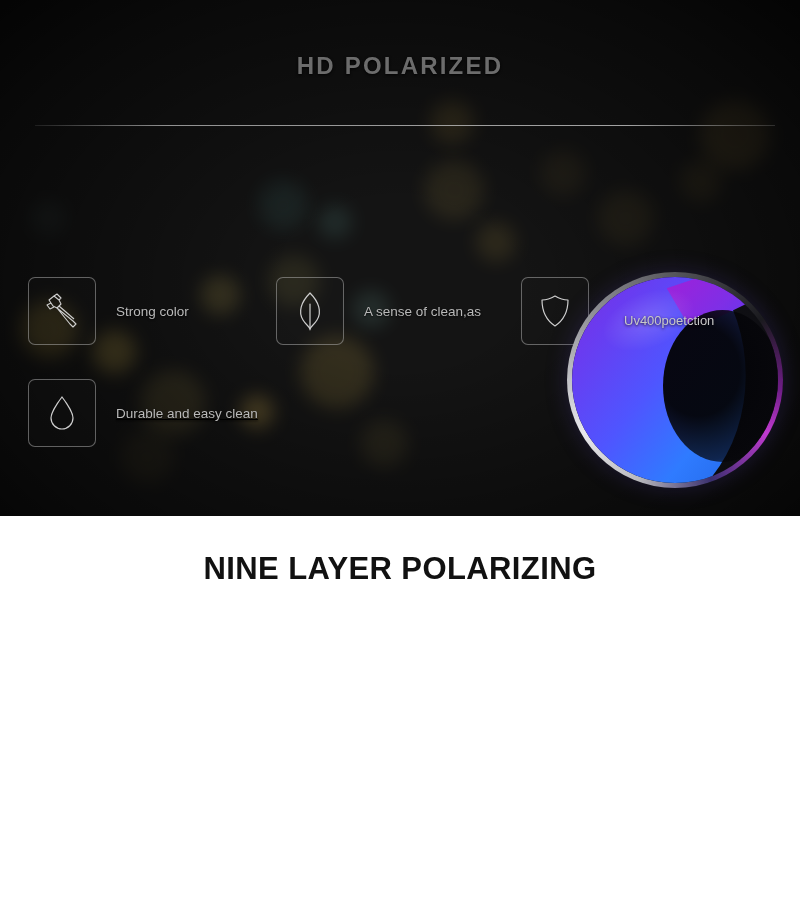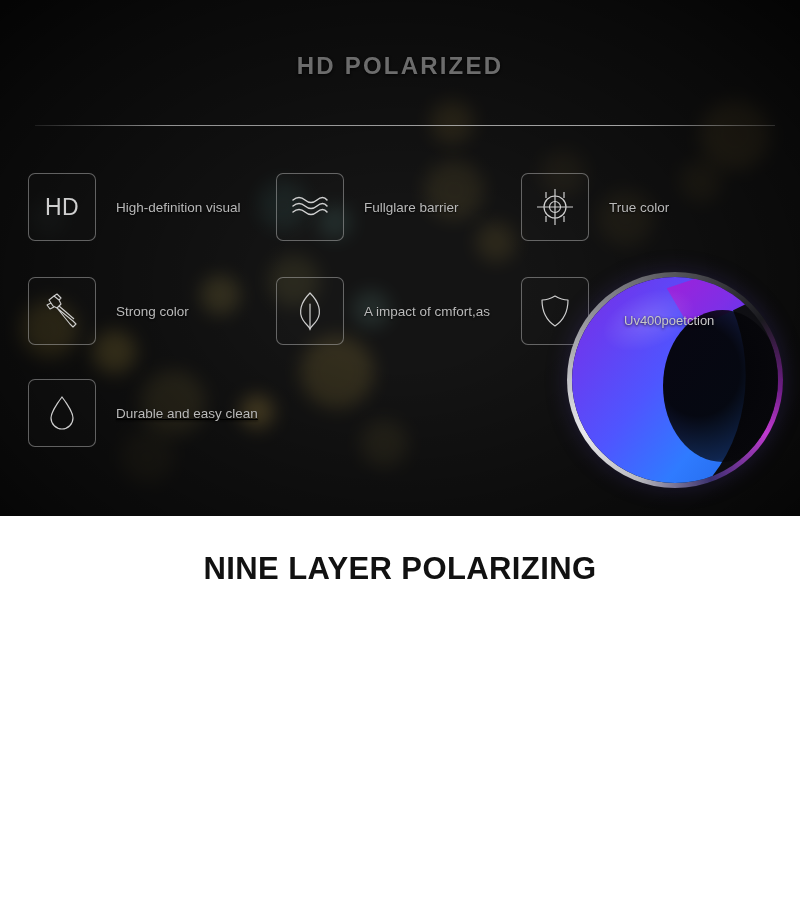--- a/index.html
+++ b/index.html
@@ -181,53 +181,22 @@
     <div class="bokeh" style="left:430px; top:100px; width:44px;  height:44px;  background:#6b5a2d; opacity:.3;"></div>
     <div class="bokeh" style="left:360px; top:420px; width:48px;  height:48px;  background:#5e5530; opacity:.25;"></div>
     <div class="bokeh" style="left:120px; top:430px; width:54px;  height:54px;  background:#4f4629; opacity:.22;"></div>
     <div class="bokeh" style="left:30px;  top:200px; width:36px;  height:36px;  background:#3e4c49; opacity:.2;"></div>
   </div>
   <div class="vignette"></div>
 
   <h1 class="dark-title">HD POLARIZED</h1>
   <div class="top-divider"></div>
 
-  <div class="feature" style="left:28px; top:173px;">
-    <div class="icon-box">
-      <span class="hd-text">HD</span>
-    </div>
-    <span class="feature-label">High-definition visual</span>
-  </div>
-
-  <div class="feature" style="left:276px; top:173px;">
-    <div class="icon-box">
-      <svg width="40" height="26" viewBox="0 0 40 26" fill="none" stroke="#cfcfcf" stroke-width="1.5" stroke-linecap="round">
-        <path d="M3 6 Q9 1 15 6 T27 6 T37 6"></path>
-        <path d="M3 12 Q9 7 15 12 T27 12 T37 12"></path>
-        <path d="M3 18 Q9 13 15 18 T27 18 T37 18"></path>
-      </svg>
-    </div>
-    <span class="feature-label">Fullglare barrier</span>
-  </div>
-
-  <div class="feature" style="left:521px; top:173px;">
-    <div class="icon-box">
-      <svg width="40" height="40" viewBox="0 0 40 40" fill="none" stroke="#cfcfcf" stroke-width="1.2">
-        <circle cx="20" cy="20" r="11"></circle>
-        <circle cx="20" cy="20" r="5.5"></circle>
-        <line x1="20" y1="2" x2="20" y2="38"></line>
-        <line x1="2" y1="20" x2="38" y2="20"></line>
-        <line x1="11" y1="5" x2="11" y2="11"></line>
-        <line x1="29" y1="5" x2="29" y2="11"></line>
-        <line x1="11" y1="29" x2="11" y2="35"></line>
-        <line x1="29" y1="29" x2="29" y2="35"></line>
-      </svg>
-    </div>
-    <span class="feature-label">True color</span>
-  </div>
+
+
 
   <div class="feature" style="left:28px; top:277px;">
     <div class="icon-box">
       <svg width="40" height="40" viewBox="0 0 40 40" fill="none" stroke="#cfcfcf" stroke-width="1.1" stroke-linejoin="round">
         <path d="M7 9 L12 5 L17 9 L19 13 L15 17 L11 15 Z"></path>
         <path d="M12 5 L15 3 L19 7 L17 9"></path>
         <path d="M15 17 L31 30 L34 33 L31 36 L28 33 L15 17"></path>
         <path d="M17 15 L32 28"></path>
         <path d="M9 12 L5 14 L8 18 L12 16"></path>
       </svg>
@@ -235,21 +204,21 @@
     <span class="feature-label">Strong color</span>
   </div>
 
   <div class="feature" style="left:276px; top:277px;">
     <div class="icon-box">
       <svg width="34" height="42" viewBox="0 0 34 42" fill="none" stroke="#cfcfcf" stroke-width="1.2" stroke-linecap="round">
         <path d="M17 3 C26 12 29 22 24 30 C21 35 18 36 17 39 C16 36 13 35 10 30 C5 22 8 12 17 3 Z"></path>
         <path d="M17 39 L17 14"></path>
       </svg>
     </div>
-    <span class="feature-label">A impact  of cmfort,as</span>
+    <span class="feature-label">A sense  of clean,as</span>
   </div>
 
   <div class="feature" style="left:521px; top:277px;">
     <div class="icon-box">
       <svg width="32" height="38" viewBox="0 0 32 38" fill="none" stroke="#cfcfcf" stroke-width="1.2" stroke-linejoin="round">
         <path d="M16 4 C11 7 6 8 3 8 C3 20 7 28 16 34 C25 28 29 20 29 8 C26 8 21 7 16 4 Z"></path>
       </svg>
     </div>
   </div>
 

